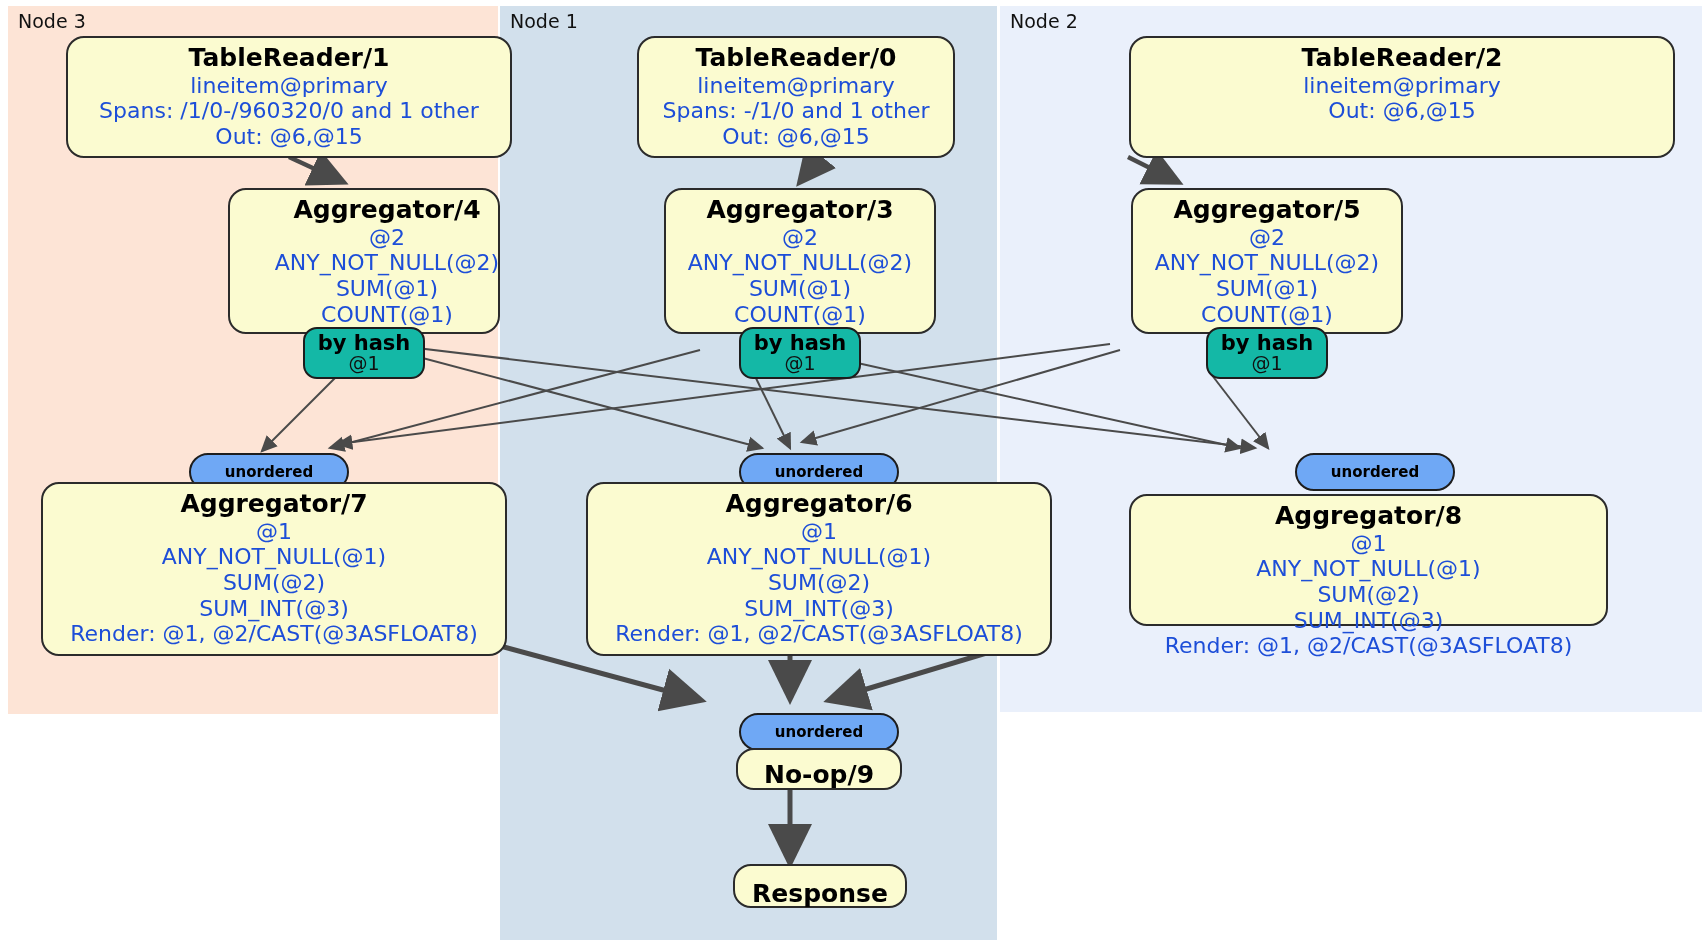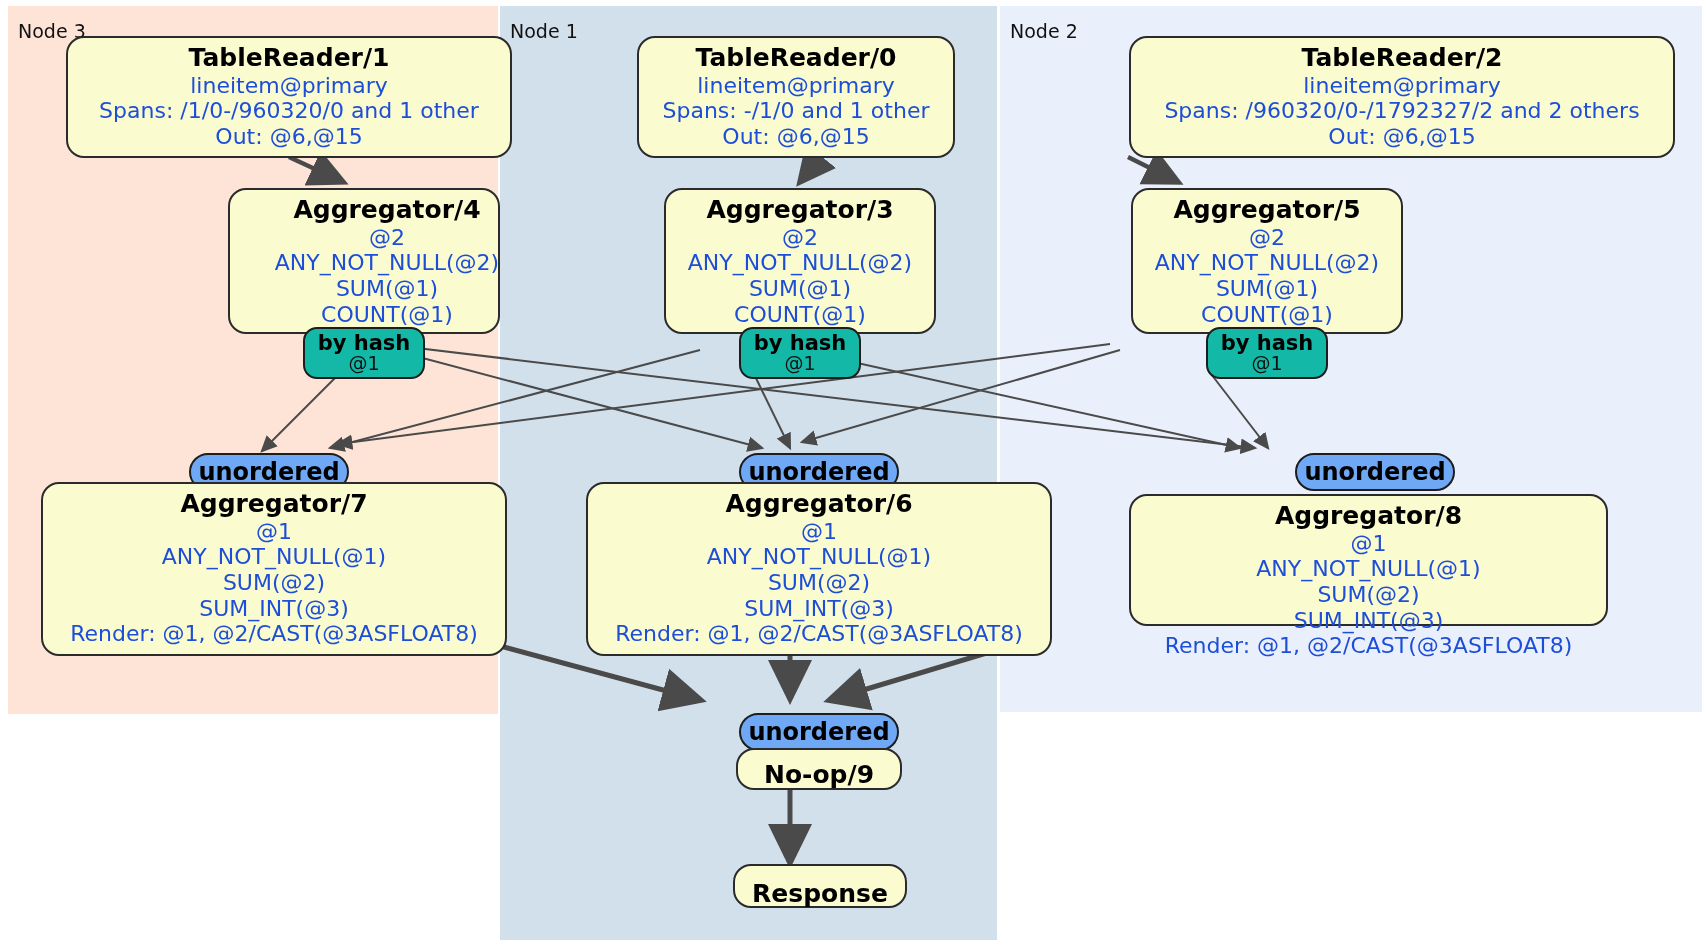--- a/index.html
+++ b/index.html
@@ -1,31 +1,31 @@
 <!DOCTYPE html>
 <html><head>
 <meta charset="utf-8">
 <style>
   html,body{margin:0;padding:0;background:#ffffff;}
   body{font-family:"DejaVu Sans","Liberation Sans",sans-serif;}
   #stage{position:relative;width:1708px;height:940px;overflow:hidden;background:#fff;}
   .node-panel{position:absolute;box-sizing:border-box;}
-  .node-label{position:absolute;font-size:19px;color:#111;left:10px;top:14px;white-space:nowrap;}
+  .node-label{position:absolute;font-size:19px;color:#111;left:10px;top:4px;white-space:nowrap;}
   .box{position:absolute;box-sizing:border-box;background:#fbfbd0;border:2.4px solid #2b2b2b;
        border-radius:18px;display:flex;flex-direction:column;align-items:center;
        justify-content:flex-start;padding-top:5px;}
   .box .title{font-weight:bold;font-size:25px;color:#000;line-height:1.18;white-space:nowrap;}
   .box .ln{font-size:22px;color:#1d4ed8;line-height:1.17;white-space:nowrap;}
   .pill{position:absolute;box-sizing:border-box;display:flex;flex-direction:column;
         align-items:center;justify-content:center;border:2.2px solid #1d1d1d;}
   .pill.hash{background:#14b8a6;border-radius:14px;}
   .pill.hash .p1{font-weight:bold;font-size:21px;color:#000;line-height:1.05;}
   .pill.hash .p2{font-size:19px;color:#111;line-height:1.05;}
   .pill.unordered{background:#6fa8f5;border-radius:999px;}
-  .pill.unordered .p1{font-weight:bold;font-size:24px;color:#000;}
+  .pill.unordered .p1{font-weight:bold;font-size:15px;color:#000;}
   svg.edges{position:absolute;left:0;top:0;width:1708px;height:940px;pointer-events:none;}
 </style>
 </head>
 <body>
 
 <div id="stage">
 
   <div class="node-panel" style="left:8px;top:6px;width:490px;height:708px;background:#fde4d6;">
     <span class="node-label">Node 3</span>
   </div>
@@ -143,21 +143,20 @@
     <div class="title">No-op/9</div>
   </div>
 
   <div class="box" style="left:733px;top:864px;width:174px;height:44px;justify-content:center;padding-top:16px;">
     <div class="title">Response</div>
   </div>
 
   <div class="box" style="left:1129px;top:36px;width:546px;height:122px;">
     <div class="title">TableReader/2</div>
     <div class="ln">lineitem@primary</div>
-    <div class="ln">Spans: /960320/0-/1792327/2 and 2 others</div>
     <div class="ln">Out: @6,@15</div>
   </div>
 
   <div class="box" style="left:1131px;top:188px;width:272px;height:146px;">
     <div class="title">Aggregator/5</div>
     <div class="ln">@2</div>
     <div class="ln">ANY_NOT_NULL(@2)</div>
     <div class="ln">SUM(@1)</div>
     <div class="ln">COUNT(@1)</div>
   </div>

